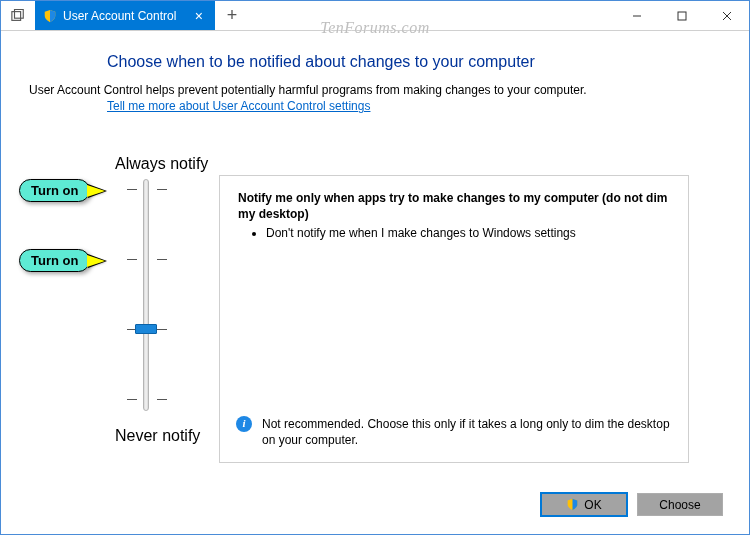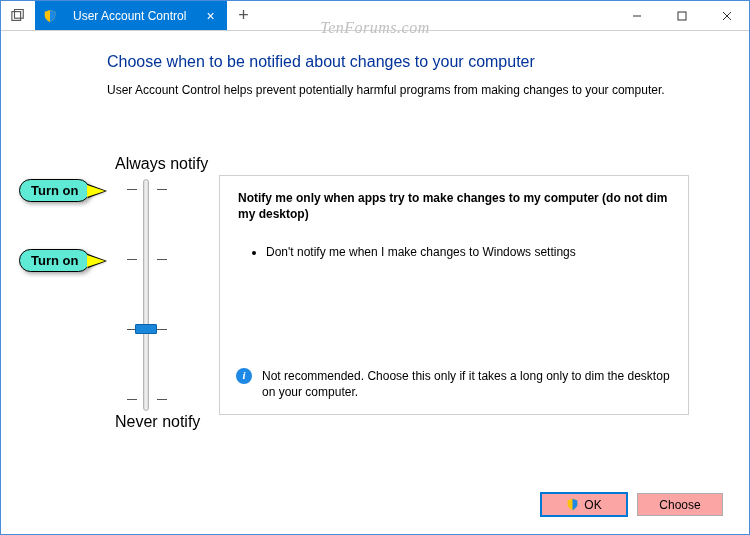--- a/index.html
+++ b/index.html
@@ -29,21 +29,21 @@
     display: flex;
     align-items: center;
     justify-content: center;
   }
   .titlebar-tab {
     background: #0078d7;
     color: #fff;
     display: flex;
     align-items: center;
     padding: 0 8px;
-    gap: 16px;
+    gap: 6px;
     font-size: 12px;
     min-width: 180px;
   }
   .titlebar-tab .shield-icon svg { width: 14px; height: 14px; display:block; }
   .titlebar-tab .close-x {
     margin-left: auto;
     font-size: 14px;
     line-height: 1;
     padding: 0 4px;
   }
@@ -88,21 +88,20 @@
     background: #fff;
     padding-left: 28px;
   }
   .heading {
     color: #003399;
     font-size: 16px;
     font-weight: 400;
     margin: 22px 0 12px 78px;
   }
   .description {
-    margin-left: 78px;
     font-size: 12px;
     color: #000;
   }
   .help-link {
     margin: 2px 0 0 78px;
     font-size: 12px;
   }
   .help-link a {
     color: #0066cc;
     text-decoration: underline;
@@ -116,21 +115,21 @@
     width: 620px;
   }
   .slider-label-top, .slider-label-bottom {
     position: absolute;
     left: 36px;
     font-size: 16px;
     color: #000;
     white-space: nowrap;
   }
   .slider-label-top { top: -2px; }
-  .slider-label-bottom { top: 256px; }
+  .slider-label-bottom { top: 270px; }
 
   .track {
     position: absolute;
     left: 64px;
     top: 22px;
     width: 6px;
     height: 232px;
     background: linear-gradient(to right, #d8d8d8, #f4f4f4 50%, #d8d8d8);
     border: 1px solid #b5b5b5;
     border-radius: 3px;
@@ -152,27 +151,27 @@
     border: 1px solid #0a62a8;
     border-radius: 1px;
   }
 
   
   .panel {
     position: absolute;
     left: 140px;
     top: 18px;
     width: 470px;
-    height: 240px;
+    height: 288px;
     border: 1px solid #cfcfcf;
     background: #fff;
     padding: 14px 18px 10px 18px;
   }
   .panel-heading { font-weight: bold; font-size: 12px; line-height: 1.35; }
-  .panel-list { margin: 22px 0 0 0; padding-left: 28px; font-size: 12px; }
+  .panel-list { margin: 3px 0 0 0; padding-left: 28px; font-size: 12px; }
   .panel-list li { margin-bottom: 4px; line-height: 1.35; }
   .panel-note {
     position: absolute;
     left: 16px; right: 18px; bottom: 14px;
     display: flex;
     align-items: flex-start;
     gap: 10px;
     font-size: 12px;
     line-height: 1.35;
   }
@@ -230,21 +229,21 @@
   .button-row {
     position: absolute;
     right: 26px;
     bottom: 18px;
     display: flex;
     gap: 10px;
   }
   .btn {
     min-width: 86px;
     height: 23px;
-    background: #fca5a5;
+    background: #a3a3a3;
     border: 1px solid #adadad;
     font-size: 12px;
     display: inline-flex;
     align-items: center;
     justify-content: center;
     gap: 5px;
     padding: 0 10px;
   }
   .btn.default {
     outline: 2px solid #0078d7;
@@ -291,20 +290,23 @@
         <line x1="9" y1="1" x2="1" y2="9" stroke="#333" stroke-width="1"></line>
       </svg>
   </div>
 </div>
 
 <div class="watermark">TenForums.com</div>
 
 <div class="content">
   <div class="heading">Choose when to be notified about changes to your computer</div>
   <div class="description">User Account Control helps prevent potentially harmful programs from making changes to your computer.</div>
+  <div class="help-link">
+    <a href="#">Tell me more about User Account Control settings</a>
+  </div>
 
   <div class="slider-zone">
     <div class="slider-label-top">Always notify</div>
     <div class="slider-label-bottom">Never notify</div>
 
     <div class="track"></div>
 
     <div class="tick l" style="top:32px"></div>
     <div class="tick r" style="top:32px"></div>
     <div class="tick l" style="top:102px"></div>

